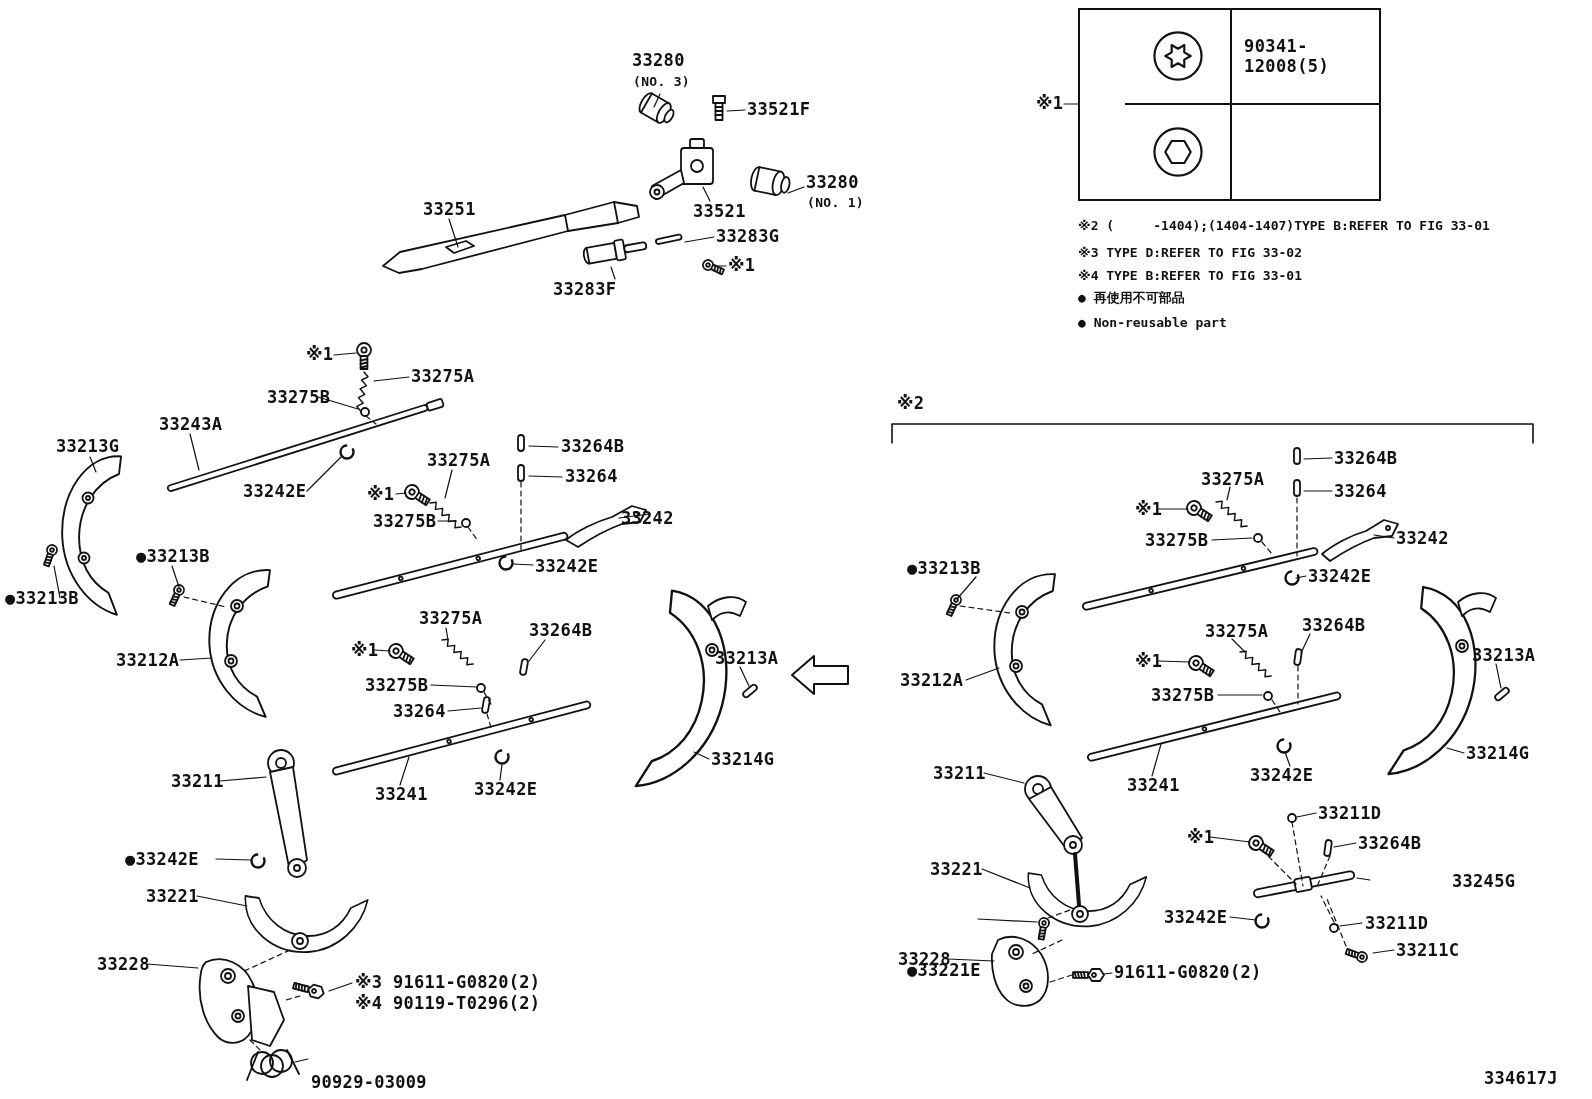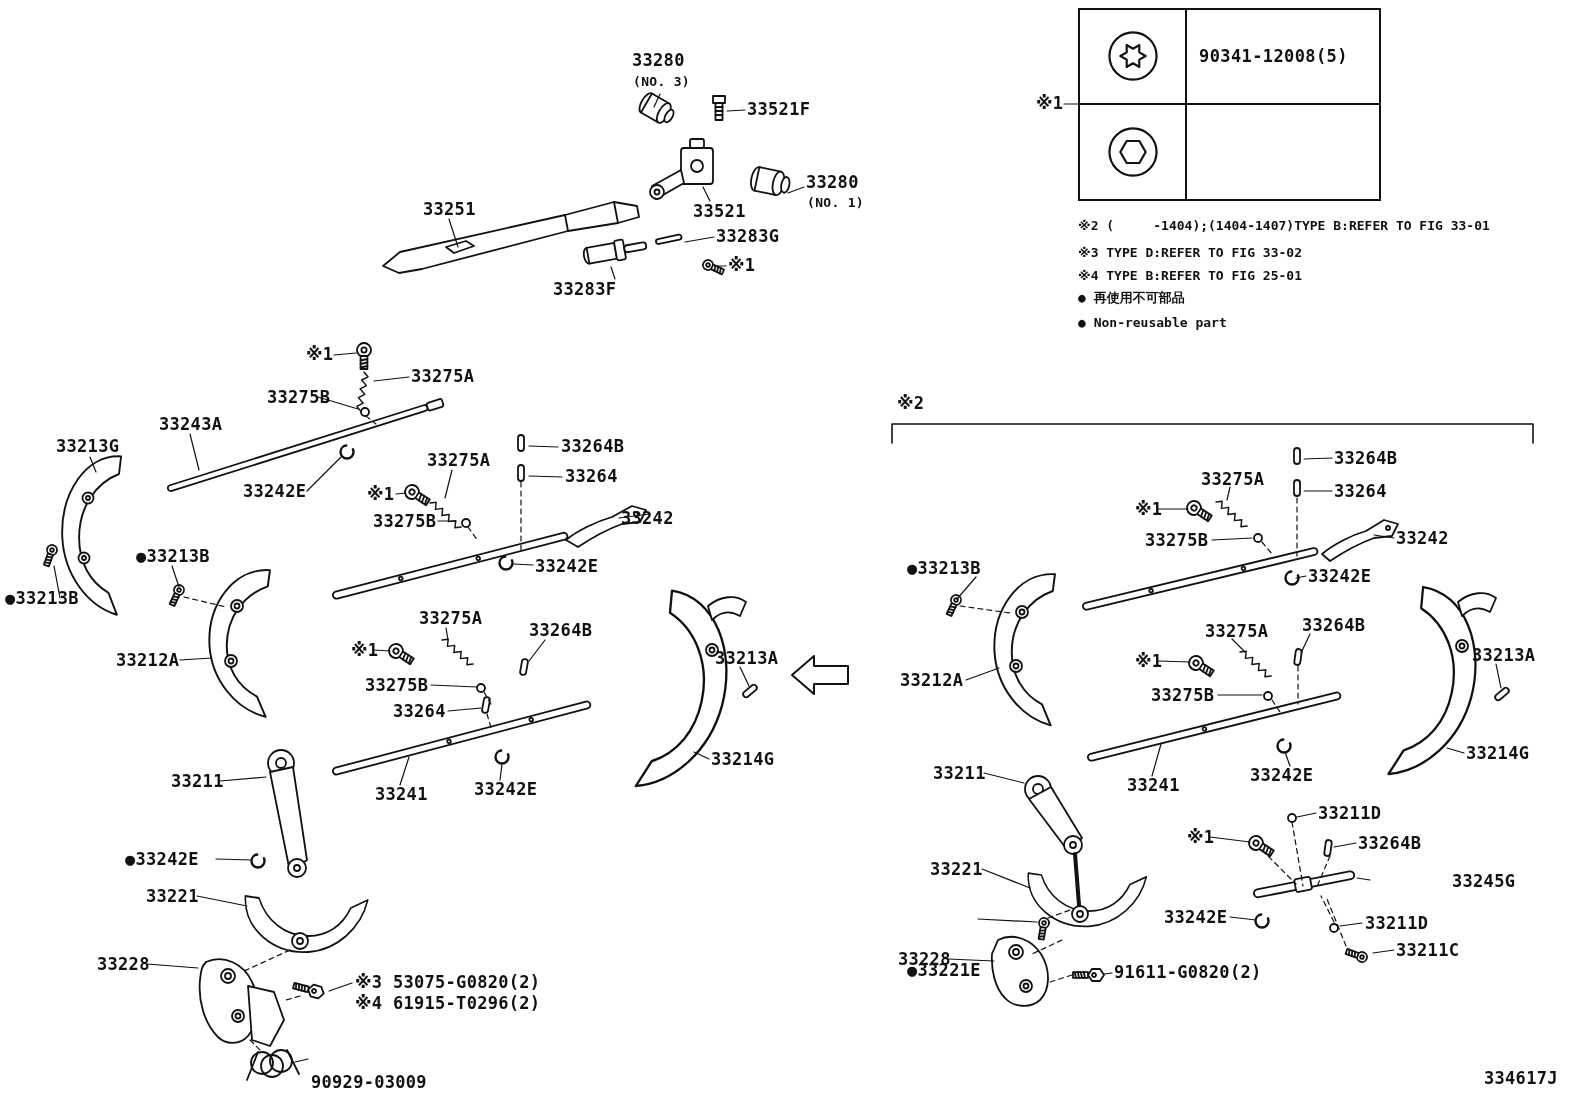--- a/index.html
+++ b/index.html
@@ -10,21 +10,21 @@
     font-family:"DejaVu Sans Mono","DejaVu Sans","Liberation Mono",monospace;
     color:#111; overflow:hidden;
   }
   .art { position:absolute; left:0; top:0; }
   .lbl { position:absolute; font-size:17px; font-weight:700; letter-spacing:0.3px; line-height:1; white-space:pre; }
   .lbl.small { font-size:13px; }
   .note { position:absolute; font-size:13px; font-weight:700; line-height:1; white-space:pre;margin-left:44px; }
   .legend-table {
     position:absolute; left:1078px; top:8px; width:303px; height:193px;
     border:2px solid #111; background:#fff;
-    display:grid; grid-template-columns:107px 1fr; grid-template-rows:1fr 1fr;
+    display:grid; grid-template-columns:107px 1fr; grid-template-rows:1fr 1fr;padding-left:45px;
   }
   .legend-table .cell { display:flex; align-items:center; }
   .c-icon { justify-content:center; border-right:2px solid #111; }
   .r1 { border-bottom:2px solid #111; }
   .c-part { padding-left:12px; font-size:17px; font-weight:700; letter-spacing:0.4px; }
 </style>
 </head>
 <body>
 
 <div class="stage">
@@ -313,21 +313,21 @@
       <svg width="58" height="58" viewBox="0 0 64 64" fill="none" stroke="#111" stroke-width="2.4" stroke-linejoin="round">
         <circle cx="32" cy="32" r="26"></circle>
         <polygon points="46,32 39,44.1 25,44.1 18,32 25,19.9 39,19.9"></polygon>
       </svg>
     </div>
   </div>
   <span class="lbl" style="left:1036px;top:95px">※1</span>
 
   <div class="note" style="left:1034px;top:219px">※2 (     -1404);(1404-1407)TYPE B:REFER TO FIG 33-01</div>
   <div class="note" style="left:1034px;top:246px">※3 TYPE D:REFER TO FIG 33-02</div>
-  <div class="note" style="left:1034px;top:269px">※4 TYPE B:REFER TO FIG 25-01</div>
+  <div class="note" style="left:1034px;top:269px">※4 TYPE B:REFER TO FIG 33-01</div>
   <div class="note" style="left:1034px;top:291px">● 再使用不可部品</div>
   <div class="note" style="left:1034px;top:316px">● Non-reusable part</div>
 
   <span class="lbl" style="left:632px;top:52px">33280</span>
   <span class="lbl small" style="left:633px;top:75px">(NO. 3)</span>
   <span class="lbl" style="left:747px;top:101px">33521F</span>
   <span class="lbl" style="left:806px;top:174px">33280</span>
   <span class="lbl small" style="left:807px;top:196px">(NO. 1)</span>
   <span class="lbl" style="left:423px;top:201px">33251</span>
   <span class="lbl" style="left:693px;top:203px">33521</span>
@@ -357,22 +357,22 @@
   <span class="lbl" style="left:715px;top:650px">33213A</span>
   <span class="lbl" style="left:365px;top:677px">33275B</span>
   <span class="lbl" style="left:393px;top:703px">33264</span>
   <span class="lbl" style="left:711px;top:751px">33214G</span>
   <span class="lbl" style="left:171px;top:773px">33211</span>
   <span class="lbl" style="left:375px;top:786px">33241</span>
   <span class="lbl" style="left:474px;top:781px">33242E</span>
   <span class="lbl" style="left:125px;top:851px">●33242E</span>
   <span class="lbl" style="left:146px;top:888px">33221</span>
   <span class="lbl" style="left:97px;top:956px">33228</span>
-  <span class="lbl" style="left:355px;top:974px">※3 53075-G0820(2)</span>
-  <span class="lbl" style="left:355px;top:995px">※4 61915-T0296(2)</span>
+  <span class="lbl" style="left:355px;top:974px">※3 91611-G0820(2)</span>
+  <span class="lbl" style="left:355px;top:995px">※4 90119-T0296(2)</span>
   <span class="lbl" style="left:311px;top:1074px">90929-03009</span>
 
   <span class="lbl" style="left:897px;top:395px">※2</span>
   <span class="lbl" style="left:1334px;top:450px">33264B</span>
   <span class="lbl" style="left:1201px;top:471px">33275A</span>
   <span class="lbl" style="left:1334px;top:483px">33264</span>
   <span class="lbl" style="left:1135px;top:501px">※1</span>
   <span class="lbl" style="left:1145px;top:532px">33275B</span>
   <span class="lbl" style="left:1396px;top:530px">33242</span>
   <span class="lbl" style="left:1308px;top:568px">33242E</span>

